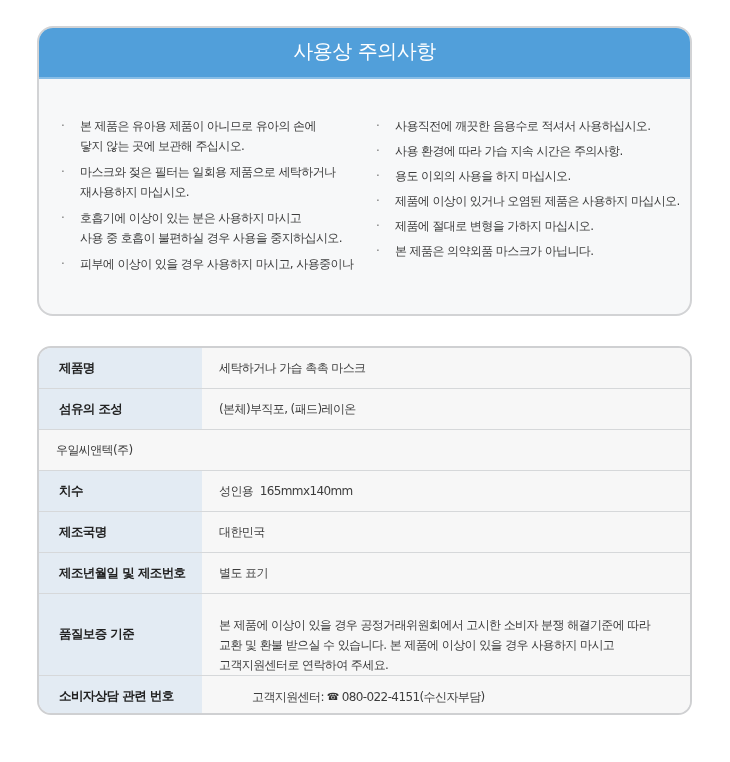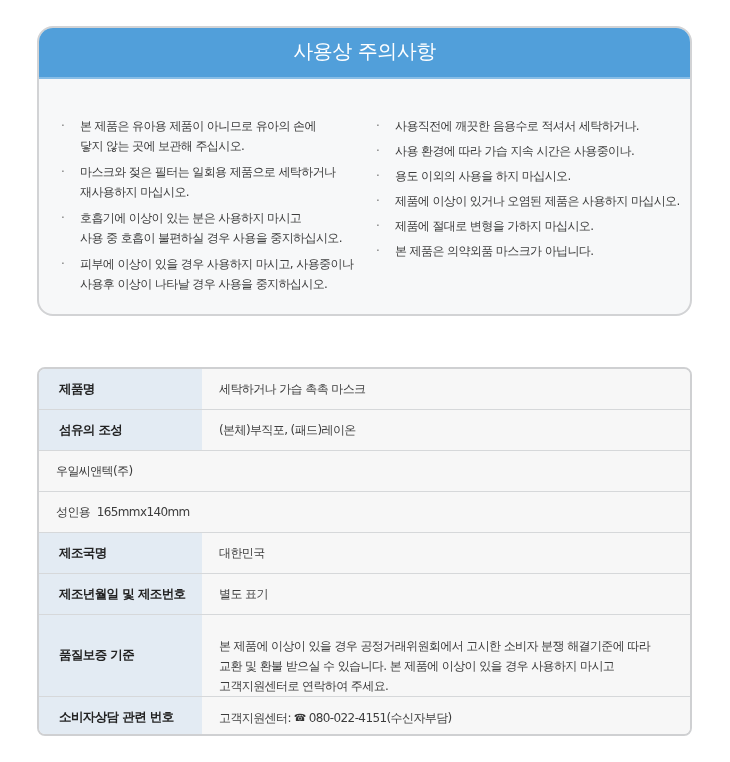--- a/index.html
+++ b/index.html
@@ -70,34 +70,34 @@
       left: 2px;
       top: 0;
       color: #777777;
       font-size: 12px;
     }
 
     
     .info-box {
       position: absolute;
       left: 37px;
-      top: 367px;
+      top: 346px;
       width: 655px;
       height: 369px;
       border: 2px solid #cfd0d2;
-      border-radius: 8px;
+      border-radius: 14px;
       overflow: hidden;
       background: #f7f7f7;
     }
     .info-row {
       display: flex;
       border-bottom: 1px solid #d6d8da;
       height: 41px;
     }
-    .info-row:last-child { border-bottom: none; }
+    .info-row:last-child { border-bottom: none; gap: 33px; }
     .info-row.tall { height: 82px; }
     .info-label {
       width: 163px;
       flex: 0 0 163px;
       background: #e3ebf3;
       display: flex;
       align-items: center;
       padding-left: 20px;
       font-size: 12.5px;
       letter-spacing: -0.6px;
@@ -146,32 +146,31 @@
         <span>재사용하지 마십시오.</span>
       </li>
       <li>
         <span class="bullet">·</span>
         <span>호흡기에 이상이 있는 분은 사용하지 마시고</span><br>
         <span>사용 중 호흡이 불편하실 경우 사용을 중지하십시오.</span>
       </li>
       <li>
         <span class="bullet">·</span>
         <span>피부에 이상이 있을 경우 사용하지 마시고, 사용중이나</span><br>
-        <span>사용후 이상이 나타날 경우 사용을 중지하십시오.</span>
       </li>
     </ul>
 
     <ul class="caution-col right">
       <li>
         <span class="bullet">·</span>
-        <span>사용직전에 깨끗한 음용수로 적셔서 세탁하거나.</span>
-      </li>
-      <li>
-        <span class="bullet">·</span>
-        <span>사용 환경에 따라 가습 지속 시간은 사용중이나.</span>
+        <span>사용직전에 깨끗한 음용수로 적셔서 사용하십시오.</span>
+      </li>
+      <li>
+        <span class="bullet">·</span>
+        <span>사용 환경에 따라 가습 지속 시간은 주의사항.</span>
       </li>
       <li>
         <span class="bullet">·</span>
         <span>용도 이외의 사용을 하지 마십시오.</span>
       </li>
       <li>
         <span class="bullet">·</span>
         <span>제품에 이상이 있거나 오염된 제품은 사용하지 마십시오.</span>
       </li>
       <li>
@@ -195,20 +194,21 @@
     <div class="info-row">
       <div class="info-label">섬유의 조성</div>
       <div class="info-value">(본체)부직포, (패드)레이온</div>
     </div>
 
     <div class="info-row">
       <div class="info-value">우일씨앤텍(주)</div>
     </div>
 
     <div class="info-row">
+      <div class="info-label">치수</div>
       <div class="info-value" style="white-space: pre;">성인용  165mmx140mm</div>
     </div>
 
     <div class="info-row">
       <div class="info-label">제조국명</div>
       <div class="info-value">대한민국</div>
     </div>
 
     <div class="info-row">
       <div class="info-label">제조년월일 및 제조번호</div>

